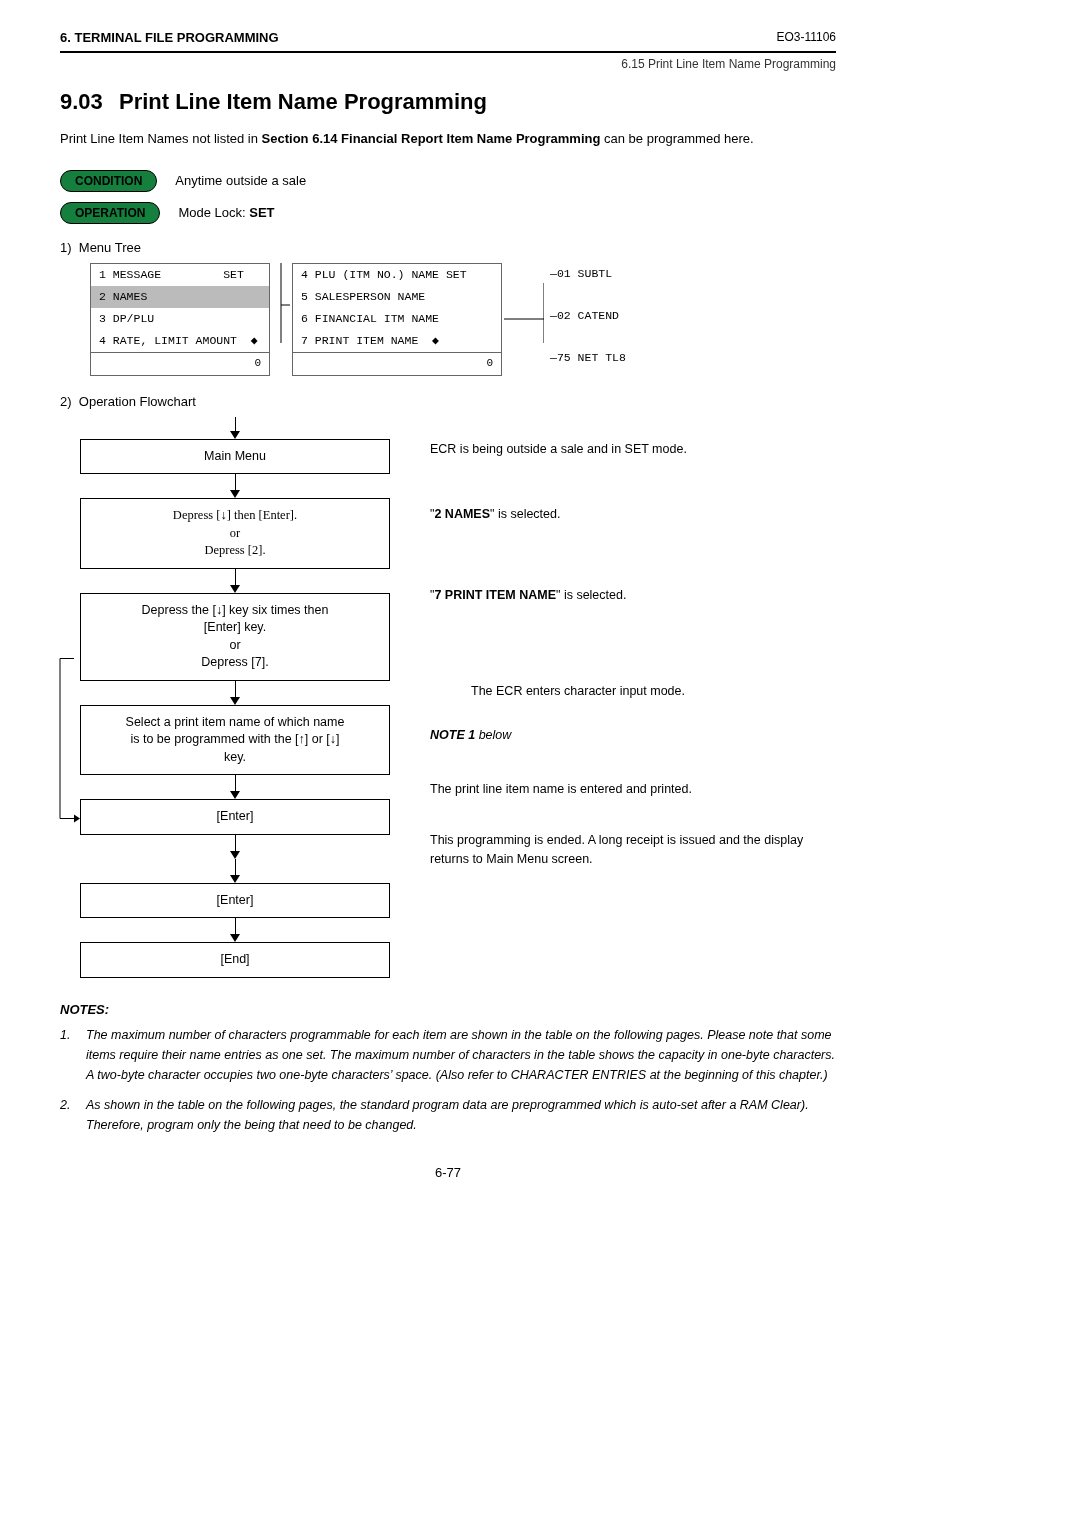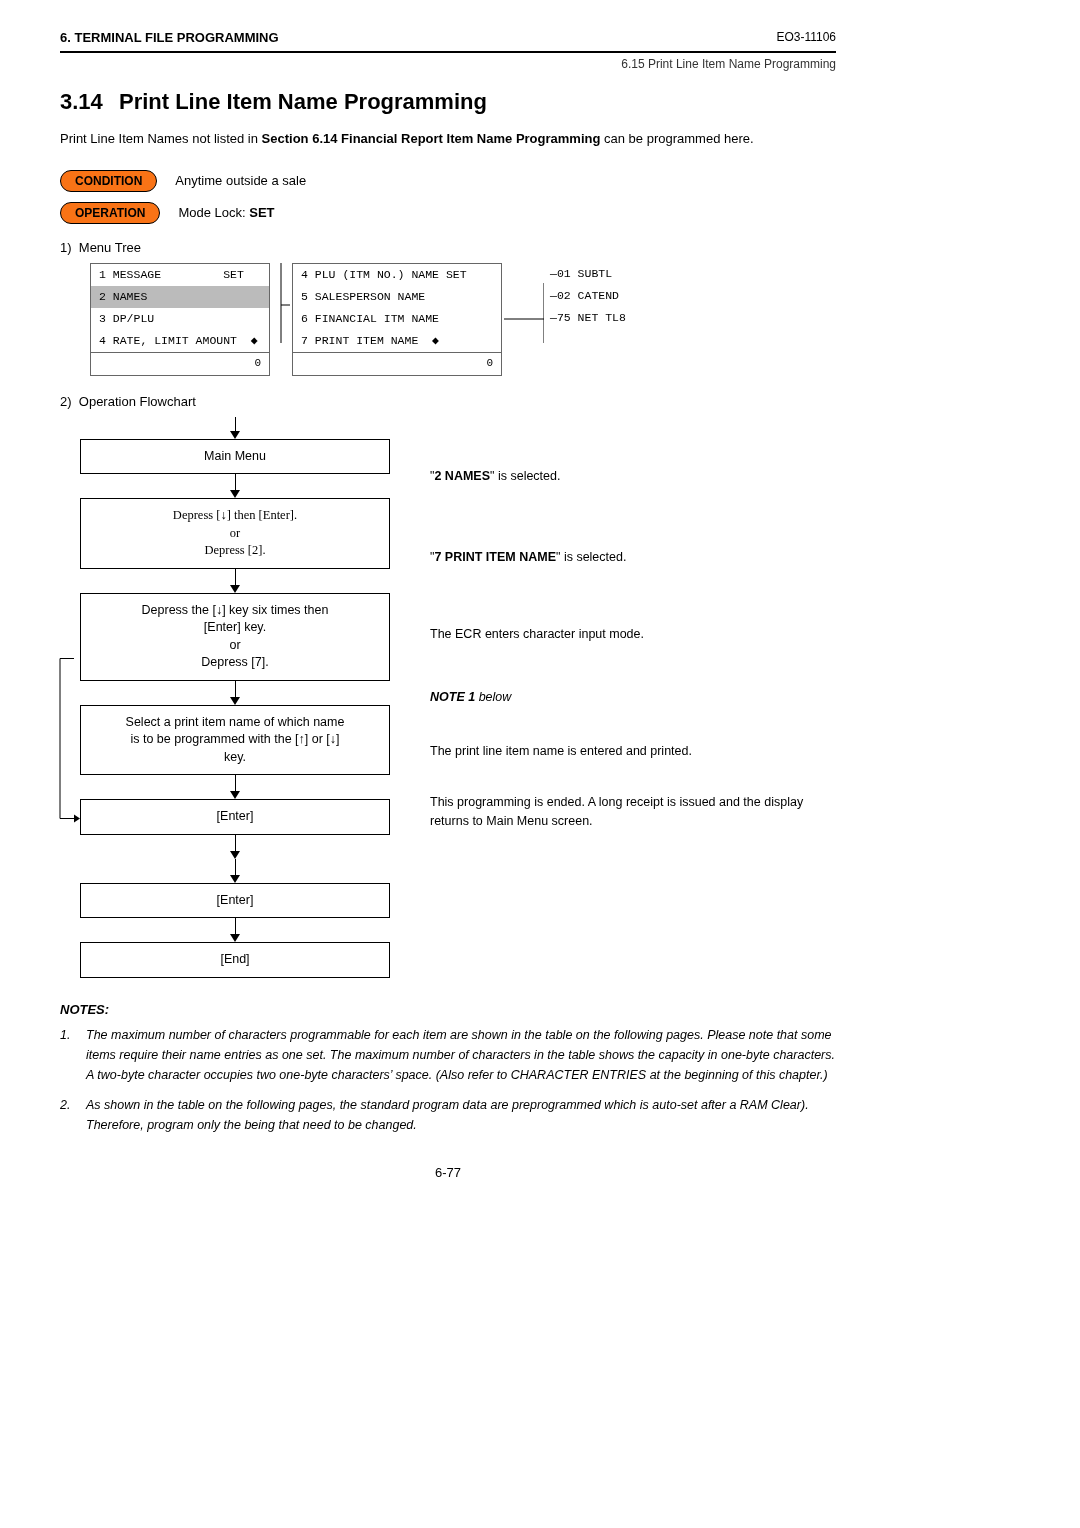--- a/index.html
+++ b/index.html
@@ -59,21 +59,21 @@
     }
     .badge {
       border: 1.5px solid #000;
       border-radius: 12px;
       padding: 3px 14px;
       font-size: 12px;
       font-weight: bold;
       margin-right: 18px;
       min-width: 90px;
       text-align: center;
-      background: #f97316;
+      background: #15803d;
     }
     .condition-text {
       font-size: 13px;
     }
     .numbered-section {
       margin-bottom: 16px;
     }
     .numbered-label {
       font-size: 13px;
       margin-bottom: 8px;
@@ -194,21 +194,21 @@
 
 <div class="page">
 
   <div class="header-bar">
     <span class="header-left">6.  TERMINAL FILE PROGRAMMING</span>
     <span class="header-right">EO3-11106</span>
   </div>
   <div class="subheader">6.15 Print Line Item Name Programming</div>
 
   <div class="section-title">
-    <span class="section-num">3.14</span>
+    <span class="section-num">9.03</span>
     <span>Print Line Item Name Programming</span>
   </div>
 
   <div class="intro-text">
     Print Line Item Names not listed in <strong>Section 6.14 Financial Report Item Name Programming</strong> can be programmed here.
   </div>
 
   <div class="condition-row">
     <div class="badge">CONDITION</div>
     <span class="condition-text">Anytime outside a sale</span>
@@ -249,21 +249,21 @@
       <div style="display:flex; align-items:center; padding:0 2px;">
         <svg width="40" height="80">
           <line x1="0" y1="56" x2="40" y2="56" stroke="#000" stroke-width="1"></line>
           <line x1="40" y1="20" x2="40" y2="80" stroke="#000" stroke-width="1"></line>
           <line x1="40" y1="20" x2="50" y2="20" stroke="#000" stroke-width="1"></line>
           <line x1="40" y1="50" x2="50" y2="50" stroke="#000" stroke-width="1"></line>
           <line x1="40" y1="80" x2="50" y2="80" stroke="#000" stroke-width="1"></line>
         </svg>
       </div>
 
-      <div class="subtree-right" style="justify-content:center; padding-top:0;">
+      <div class="subtree-right" style="justify-content:center; padding-top:0;gap:20px;">
         <div class="subtree-item">—01 SUBTL</div>
         <div class="subtree-item">—02 CATEND</div>
         <div class="subtree-item">—75 NET TL8</div>
       </div>
     </div>
   </div>
 
   <div class="flowchart-section" style="margin-top:18px;">
     <div class="numbered-label">2)&nbsp;&nbsp;<span>Operation Flowchart</span></div>
 
@@ -357,31 +357,34 @@
               <polygon points="5,8 0,0 10,0" fill="#000"></polygon>
             </svg>
         </div>
 
         <div class="flow-box">[End]</div>
       </div>
 
       <div class="flowchart-col-right">
 
         <div style="height:14px;"></div>
+        <div class="fc-right-row" style="min-height:38px; align-items:center;">
+          <span>ECR is being outside a sale and in SET mode.</span>
+        </div>
         <div style="height:16px;"></div>
         <div class="fc-right-row" style="min-height:60px; align-items:center;">
           <span>"<strong>2 NAMES</strong>" is selected.</span>
         </div>
         <div style="height:16px;"></div>
         <div class="fc-right-row" style="min-height:70px; align-items:center;">
           <span>"<strong>7 PRINT ITEM NAME</strong>" is selected.</span>
         </div>
         <div style="height:16px;"></div>
         <div style="height:16px;"></div>
-        <div class="fc-right-row" style="min-height:38px; align-items:flex-start;">
+        <div class="fc-right-row" style="min-height:38px; align-items:flex-end;margin-left:41px;">
           <span>The ECR enters character input mode.</span>
         </div>
         <div style="height:16px;"></div>
         <div class="fc-right-row" style="min-height:38px; align-items:center;">
           <span><strong><em>NOTE 1</em></strong><em> below</em></span>
         </div>
         <div style="height:16px;"></div>
         <div class="fc-right-row" style="min-height:38px; align-items:center;">
           <span>The print line item name is entered and printed.</span>
         </div>

